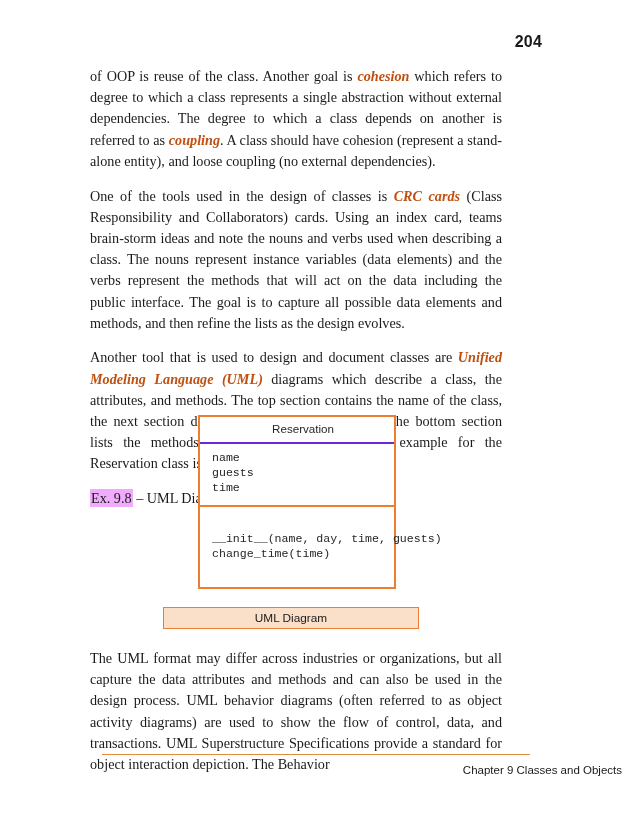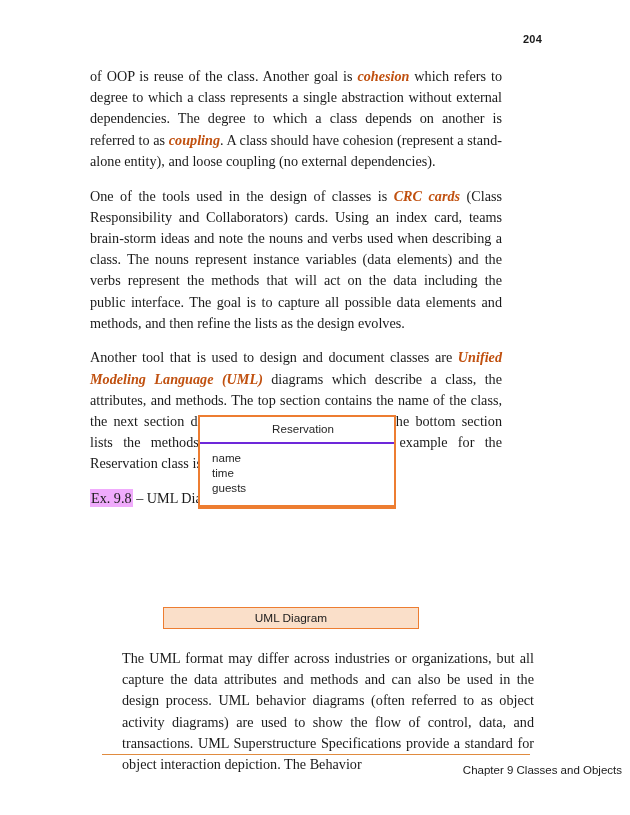--- a/index.html
+++ b/index.html
@@ -17,21 +17,21 @@
   }
   .page {
     position: absolute;
     inset: 0;
   }
   .page-number {
     position: absolute;
     top: 33px;
     right: 88px;
     font-family: "Liberation Sans", sans-serif;
-    font-size: 11px;
+    font-size: 16px;
     font-weight: 600;
     color: #1a1a1a;
     letter-spacing: 0.2px;
   }
   .content {
     position: absolute;
     left: 90px;
     top: 66px;
     width: 412px;
   }
@@ -87,20 +87,21 @@
     border-bottom: 2px solid #ed7d31;
   }
   .uml-methods {
     padding: 24px 0 26px 12px;
   }
   .uml-line {
     font-size: 11.6px;
     line-height: 15.2px;
     color: #262626;
     white-space: pre;
+    font-family: Liberation Mono, monospace;
   }
 
   
   .caption-box {
     position: absolute;
     left: 163px;
     top: 607px;
     width: 256px;
     height: 22px;
     box-sizing: border-box;
@@ -113,21 +114,20 @@
     font-size: 11.8px;
     color: #1a1a1a;
   }
 
   
   .closing {
     position: absolute;
     left: 90px;
     top: 648px;
     width: 412px;
-    margin-left: 32px;
   }
 
   
   .footer-rule {
     position: absolute;
     left: 102px;
     top: 754px;
     width: 428px;
     height: 1.4px;
     background: #e08b3f;
@@ -160,22 +160,26 @@
 
     <p class="ex-line"><span class="ex-tag">Ex. 9.8</span><span> – UML Diagram</span></p>
 
   </div>
 
   <div class="uml-wrap">
     <div class="uml-box">
       <div class="uml-title">Reservation</div>
       <div class="uml-attrs">
         <div class="uml-line">name</div>
+        <div class="uml-line">guests</div>
         <div class="uml-line">time</div>
-        <div class="uml-line">guests</div>
+      </div>
+      <div class="uml-methods">
+        <div class="uml-line">__init__(name, day, time, guests)</div>
+        <div class="uml-line">change_time(time)</div>
       </div>
     </div>
   </div>
 
   <div class="caption-box">
     <span>UML Diagram</span>
   </div>
 
   <div class="closing">
     <p class="body-par">The UML format may differ across industries or organizations, but all capture the data attributes and methods and can also be used in the design process. UML behavior diagrams (often referred to as object activity diagrams) are used to show the flow of control, data, and transactions. UML Superstructure Specifications provide a standard for object interaction depiction.  The Behavior</p>

